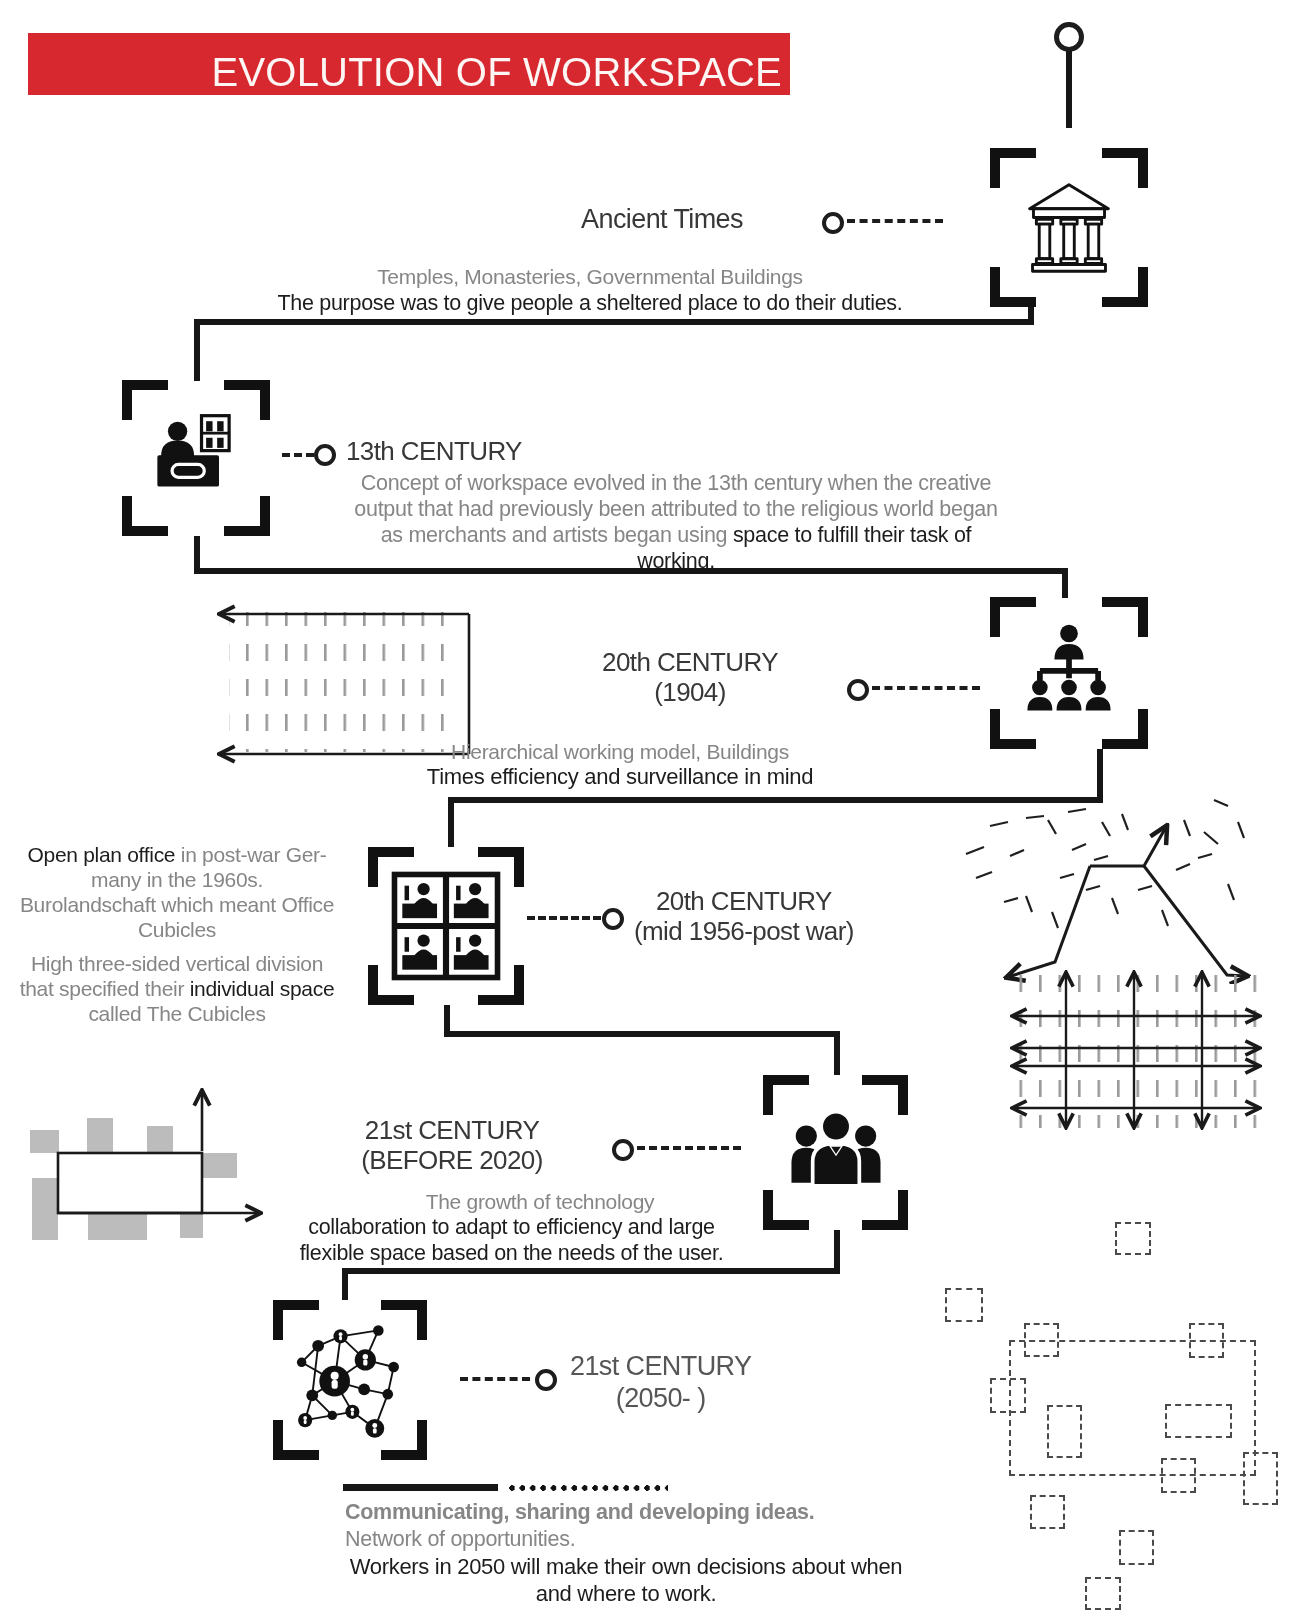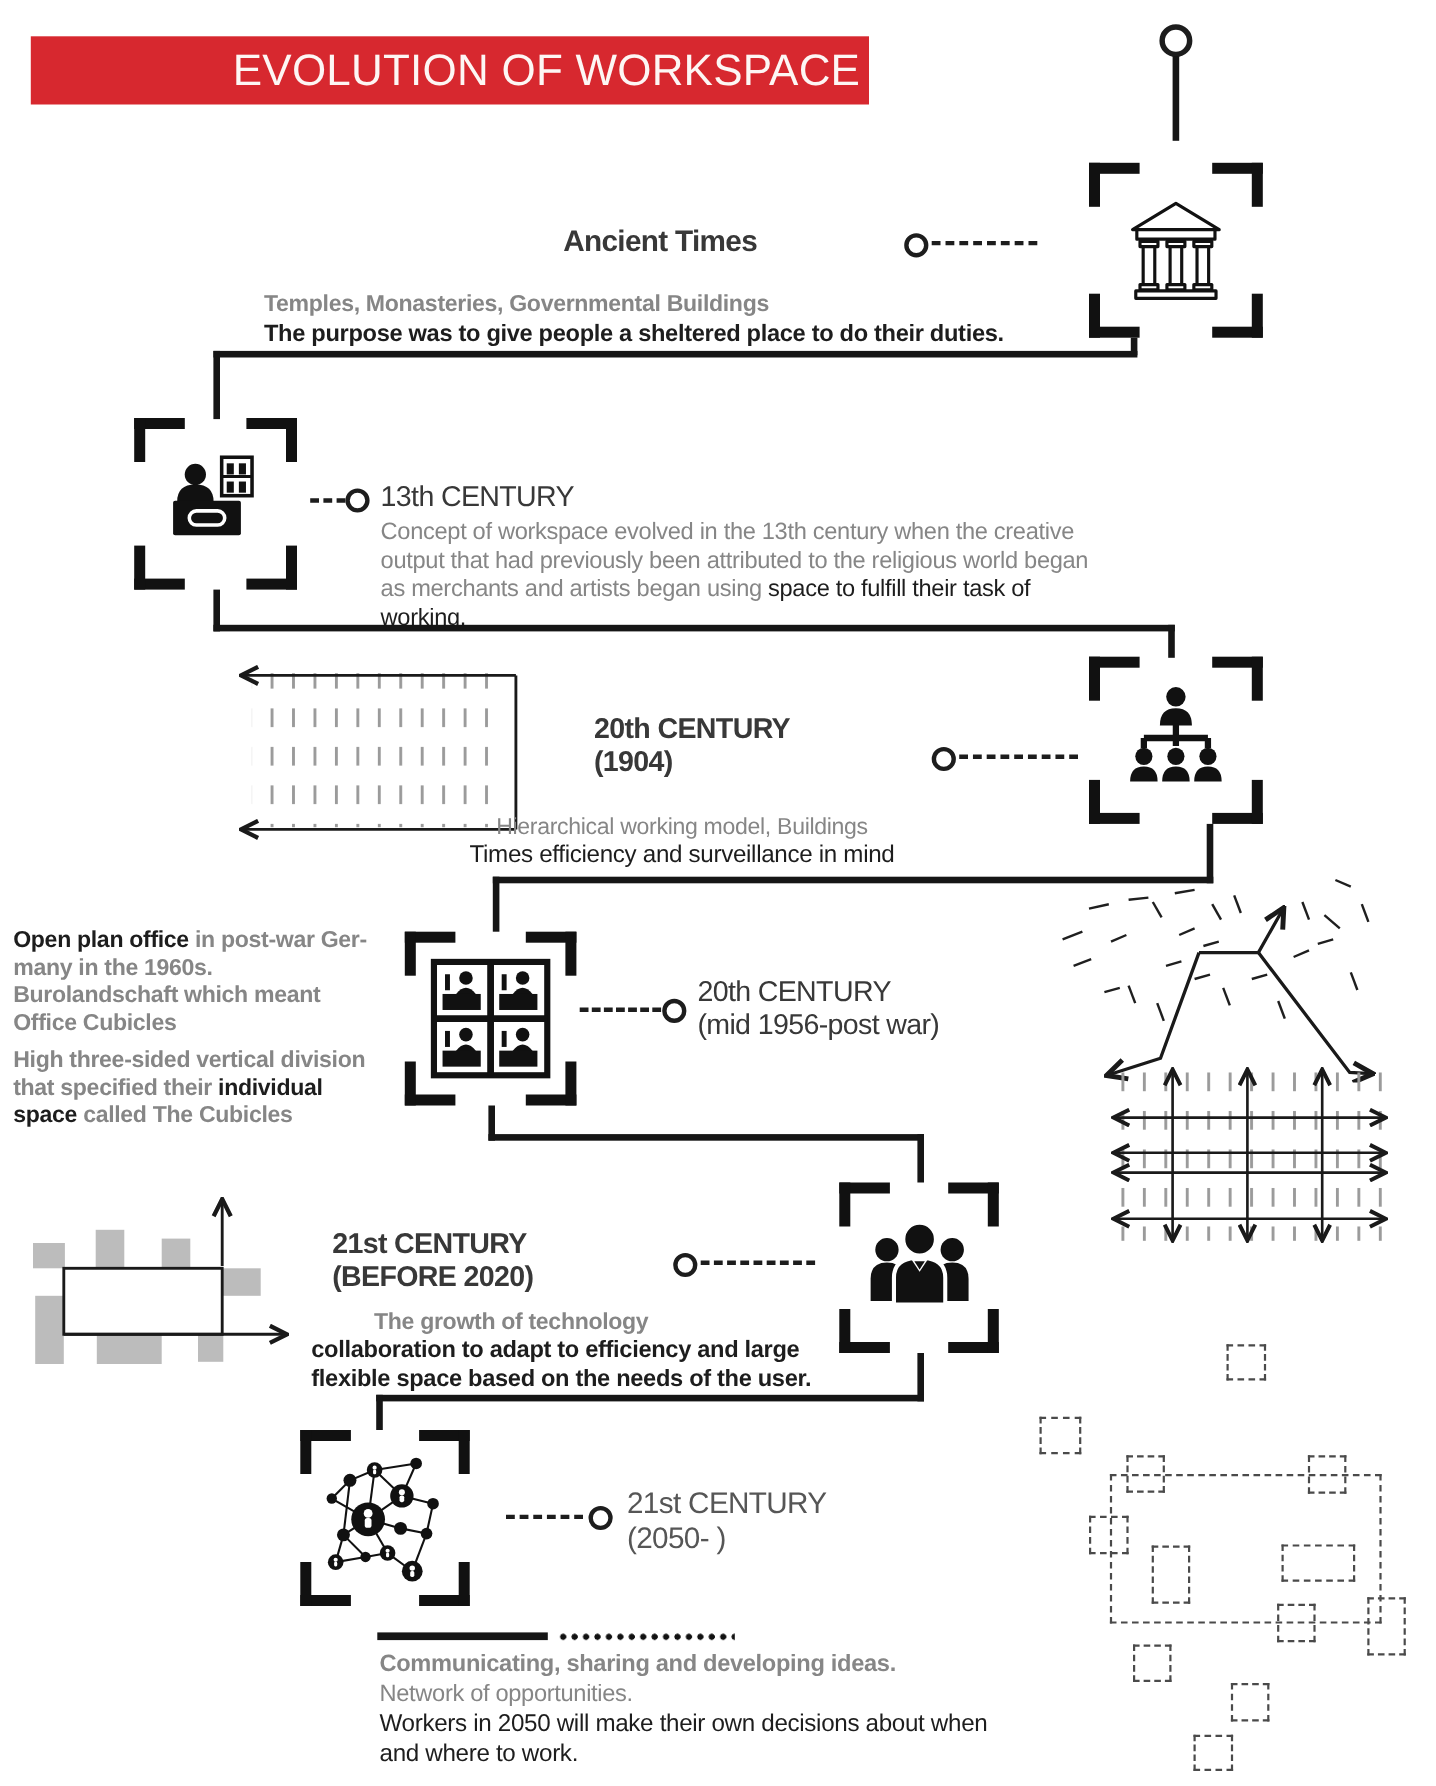--- a/index.html
+++ b/index.html
@@ -1,43 +1,43 @@
 <!DOCTYPE html>
 <html><head>
 <meta charset="utf-8">
 <style>
   html,body{margin:0;padding:0;background:#ffffff;}
   .canvas{position:relative;width:1305px;height:1624px;background:#fff;overflow:hidden;
           font-family:"Liberation Sans","DejaVu Sans",sans-serif;letter-spacing:-0.3px;}
   .abs{position:absolute;}
   
   .banner{position:absolute;left:28px;top:33px;width:762px;height:62px;background:#d7282f;
-          color:#fdf6f4;font-size:40px;letter-spacing:0.2px;display:flex;align-items:center;
+          color:#fdf6f4;font-size:40px;letter-spacing:0.2px;display:flex;align-items:flex-end;
           justify-content:flex-end;padding-right:8px;box-sizing:border-box;font-weight:400;}
   
   .ln{position:absolute;background:#161616;}
   
   .dash{position:absolute;border-top:4px dashed #1d1d1d;height:0;}
   
   .ring{position:absolute;width:14px;height:14px;border:4px solid #1d1d1d;border-radius:50%;background:#fff;}
   .ring.big{width:20px;height:20px;border-width:5px;}
   
   .vf{position:absolute;}
   .vf i{position:absolute;width:46px;height:40px;box-sizing:border-box;}
   .vf .tl{left:0;top:0;border-top:10px solid #111;border-left:10px solid #111;}
   .vf .tr{right:0;top:0;border-top:10px solid #111;border-right:10px solid #111;}
   .vf .bl{left:0;bottom:0;border-bottom:10px solid #111;border-left:10px solid #111;}
   .vf .br{right:0;bottom:0;border-bottom:10px solid #111;border-right:10px solid #111;}
   .vf svg{position:absolute;left:50%;top:50%;transform:translate(-50%,-50%);}
   
-  .t{position:absolute;color:#1d1d1d;}
+  .t{position:absolute;color:#1d1d1d;text-align:center;}
   .hd{font-size:26px;line-height:30px;color:#383838;letter-spacing:-0.6px;}
   .gray{color:#868686;}
   .dark{color:#1d1d1d;}
-  .r{text-align:left;font-weight:bold;}
+  .r{text-align:center;}
   .c{text-align:center;}
   .nw{white-space:nowrap;}
   
   .dbox{position:absolute;border:2px dashed #4a4a4a;box-sizing:border-box;}
   
   .dots{position:absolute;height:8px;background-image:radial-gradient(circle at 4px 4px,#111 2.6px,transparent 3px);
         background-size:10.4px 8px;background-repeat:repeat-x;}
 </style>
 </head>
 <body>

